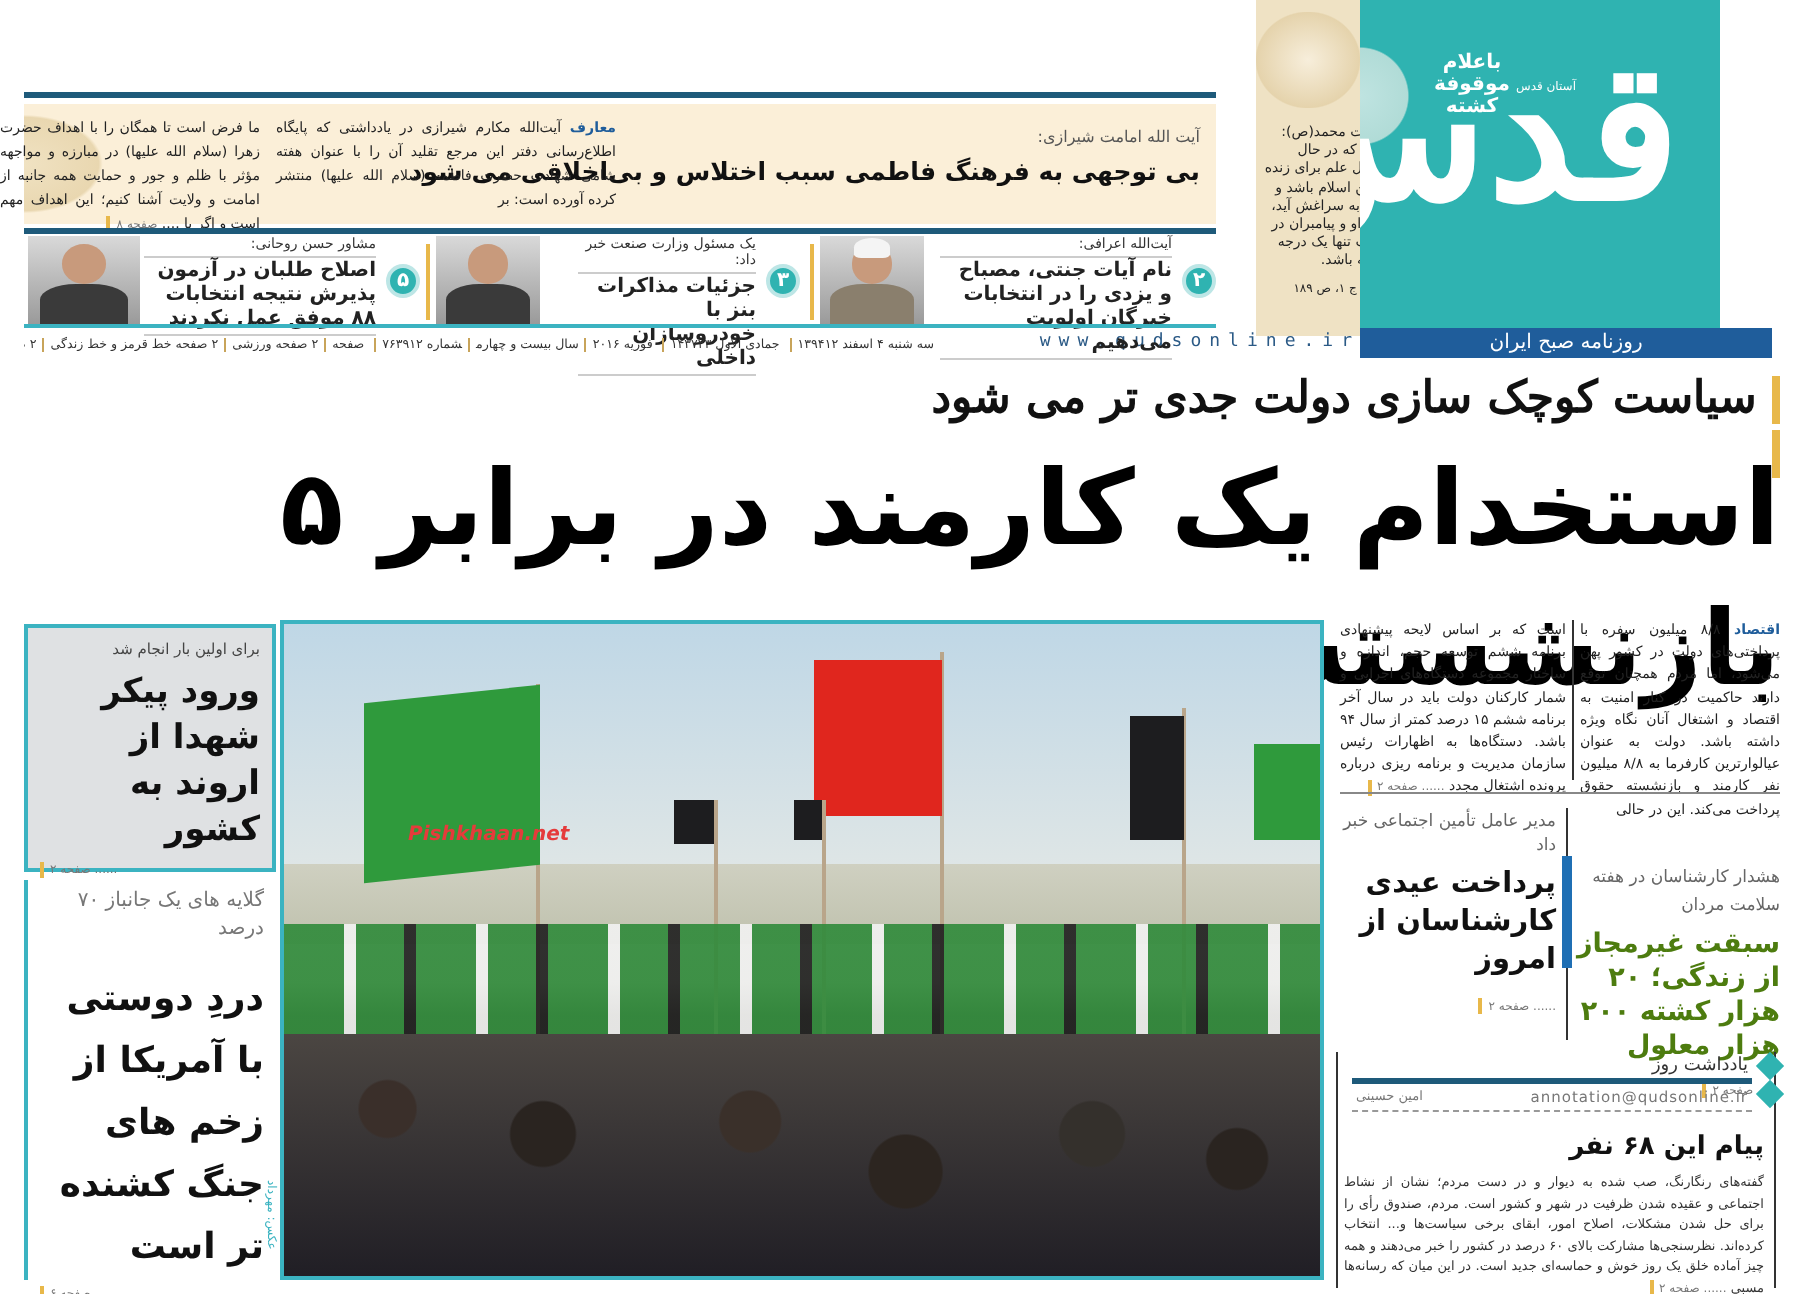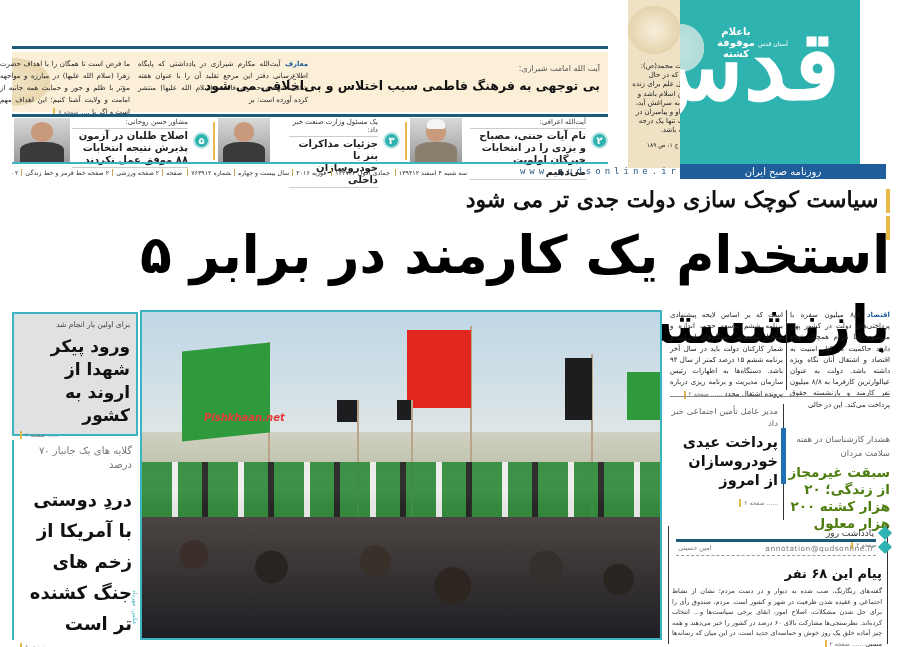--- a/index.html
+++ b/index.html
@@ -236,21 +236,21 @@
 <div class="vrule" style="left:783px;top:404px;height:116px;"></div>
 <div class="blue-accent" style="left:781px;top:428px;height:56px;"></div>
 
 <div class="abs rc-c">
   <div class="kicker">هشدار کارشناسان در هفته سلامت مردان</div>
   <div class="head">سبقت غیرمجاز از زندگی؛ ۲۰ هزار کشته ۲۰۰ هزار معلول</div>
   <span class="pageref">...... صفحه ۲</span>
 </div>
 <div class="abs rc-d">
   <div class="kicker">مدیر عامل تأمین اجتماعی خبر داد</div>
-  <div class="head">پرداخت عیدی خودروسازان از امروز</div>
+  <div class="head">پرداخت عیدی کارشناسان از امروز</div>
   <span class="pageref">...... صفحه ۲</span>
 </div>
 
 <div class="vrule" style="left:668px;top:526px;height:118px;"></div>
 <div class="vrule" style="left:887px;top:526px;height:118px;"></div>
 <div class="abs note-head">
   <div class="diamond"></div>
   <div class="diamond2"></div>
   <div class="title">یادداشت روز</div>
   <div class="bar"></div>

